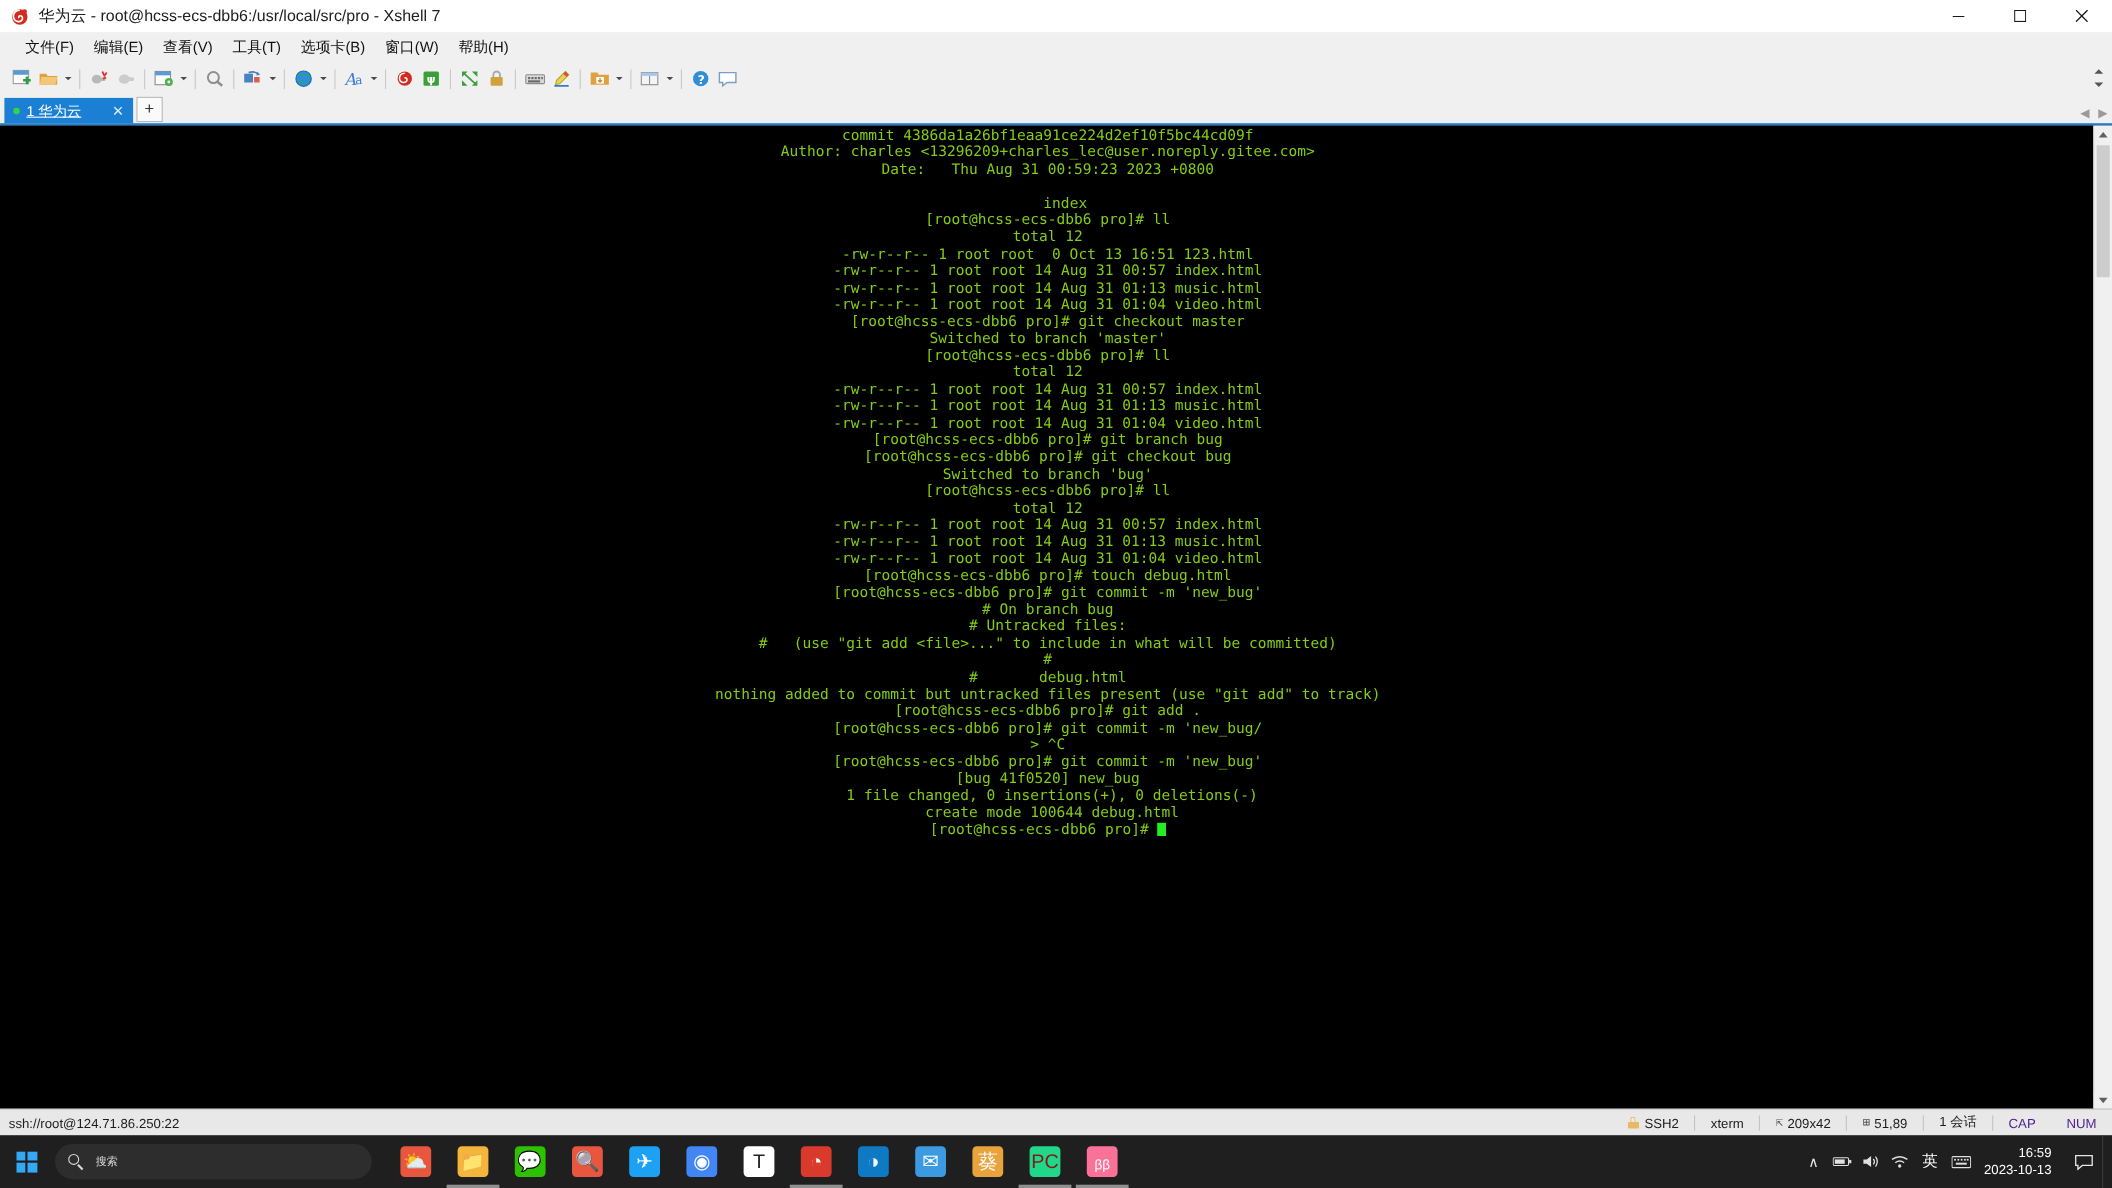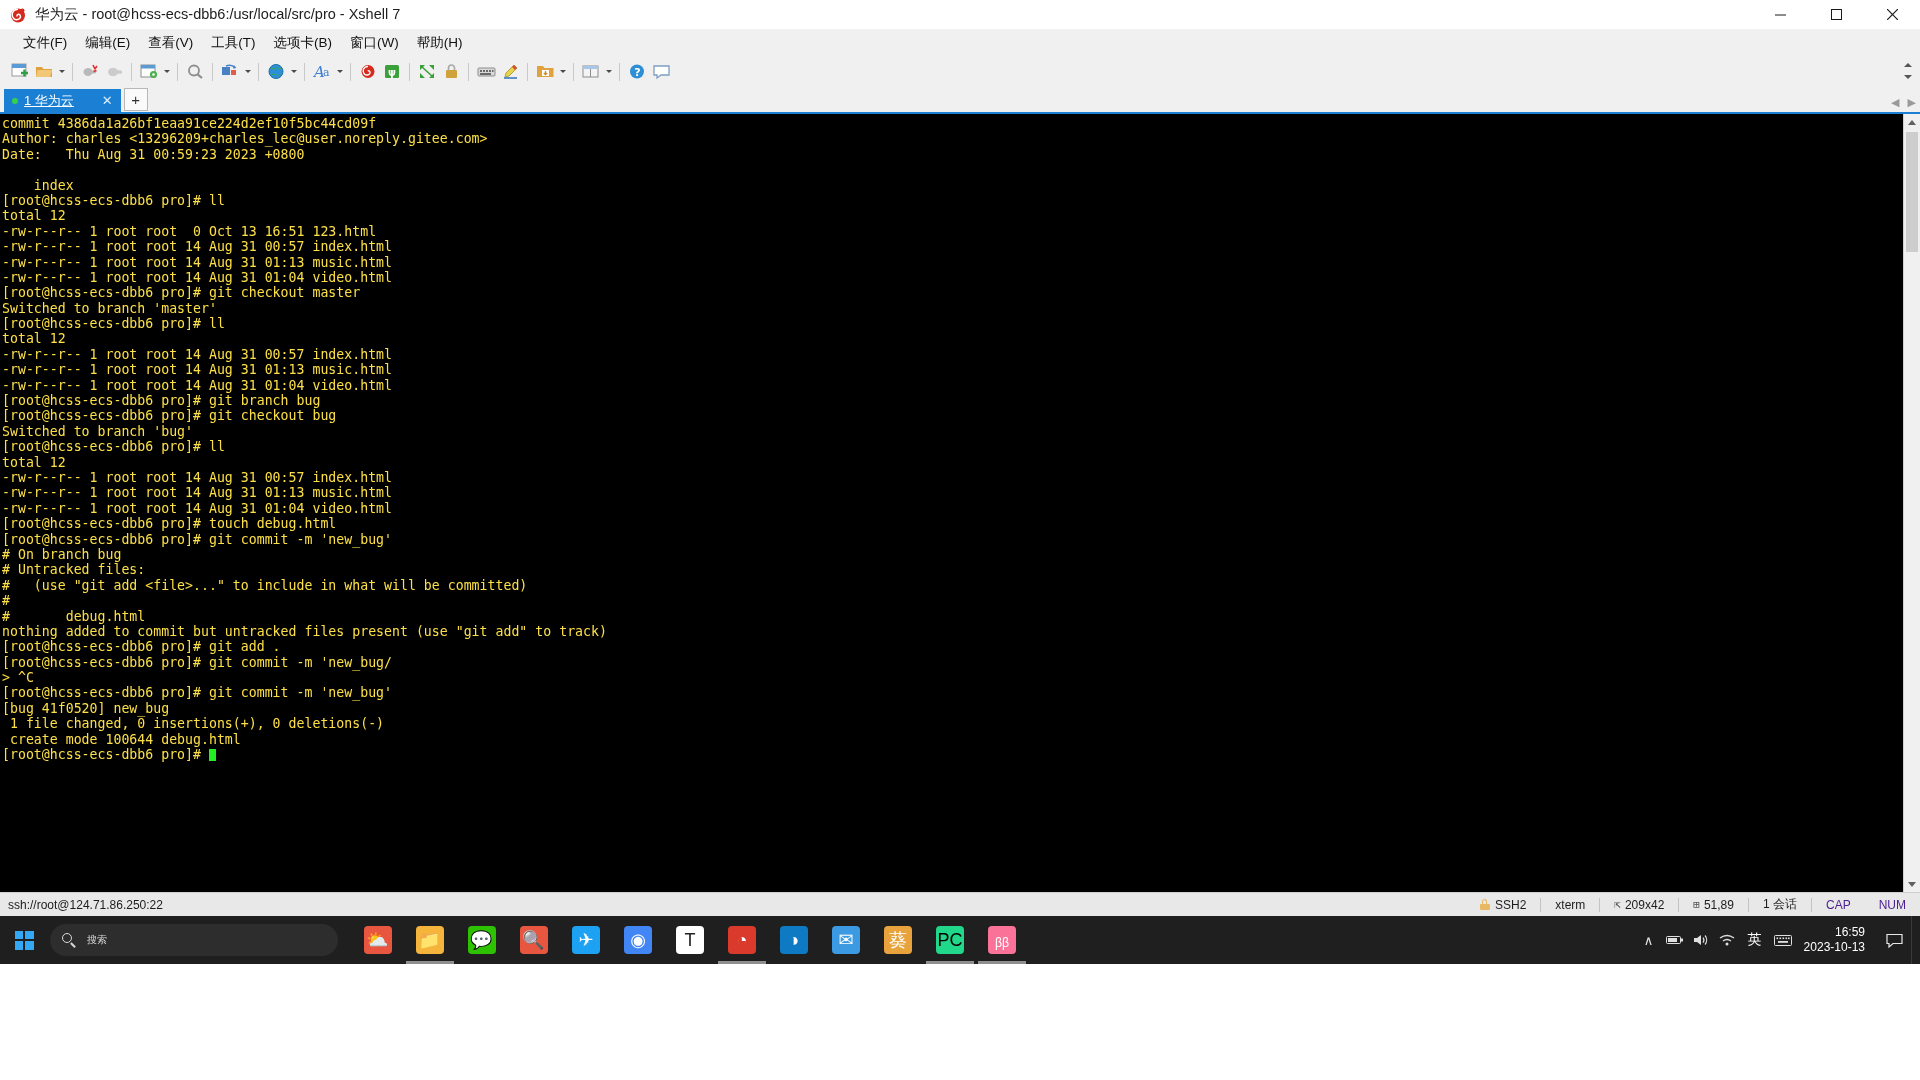--- a/index.html
+++ b/index.html
@@ -4,24 +4,25 @@
 <style>
   html, body {
     margin: 0; padding: 0;
     width: 1920px; height: 1080px;
     overflow: hidden;
     background: #ffffff;
     font-family: "Liberation Sans", sans-serif;
   }
   #app {
     position: relative;
-    width: 1920px; height: 964px;
+    width: 1920px; height: 1080px;
     background: #f0f0f0;
     display: flex;
     flex-direction: column;
+    text-align: center;
   }
 
   
   .titlebar {
     height: 29px;
     background: #ffffff;
     display: flex;
     align-items: center;
     flex: 0 0 auto;
     border-bottom: 1px solid #f2f2f2;
@@ -247,21 +248,21 @@
     position: relative;
     overflow: hidden;
     display: flex;
   }
   .terminal {
     flex: 1 1 auto;
     padding: 2px 0 12px 2px;
     font-family: "DejaVu Sans Mono", "Liberation Mono", monospace;
     font-size: 13.2px;
     line-height: 15.4px;
-    color: #fde047;
+    color: #84cc16;
     white-space: pre;
     overflow: hidden;
     letter-spacing: 0.02px;
   }
   .terminal .ln { height: 15.4px; }
   .cursor {
     display: inline-block;
     width: 7.5px; height: 12px;
     background: #22ee22;
     vertical-align: -2px;
@@ -753,21 +754,21 @@
         <div class="tb-app">
           <div class="glyph" style="background: rgb(14, 122, 196); color: rgb(255, 255, 255);">◑</div>
         </div>
         <div class="tb-app">
           <div class="glyph" style="background: rgb(59, 154, 225); color: rgb(255, 255, 255);">✉</div>
         </div>
         <div class="tb-app">
           <div class="glyph" style="background: rgb(232, 163, 61); color: rgb(255, 255, 255);">葵</div>
         </div>
         <div class="tb-app active">
-          <div class="glyph" style="background: rgb(33, 215, 137); color: #000000;">PC</div>
+          <div class="glyph" style="background: rgb(33, 215, 137); color: #7f1d1d;">PC</div>
         </div>
         <div class="tb-app active">
           <div class="glyph" style="background: rgb(251, 114, 153); color: rgb(255, 255, 255);">ᵦᵦ</div>
         </div>
       </div>
 
     <div class="tray">
       <div class="tray-ico">∧</div>
       <div class="tray-ico">
         <svg width="18" height="12" viewBox="0 0 18 12">

